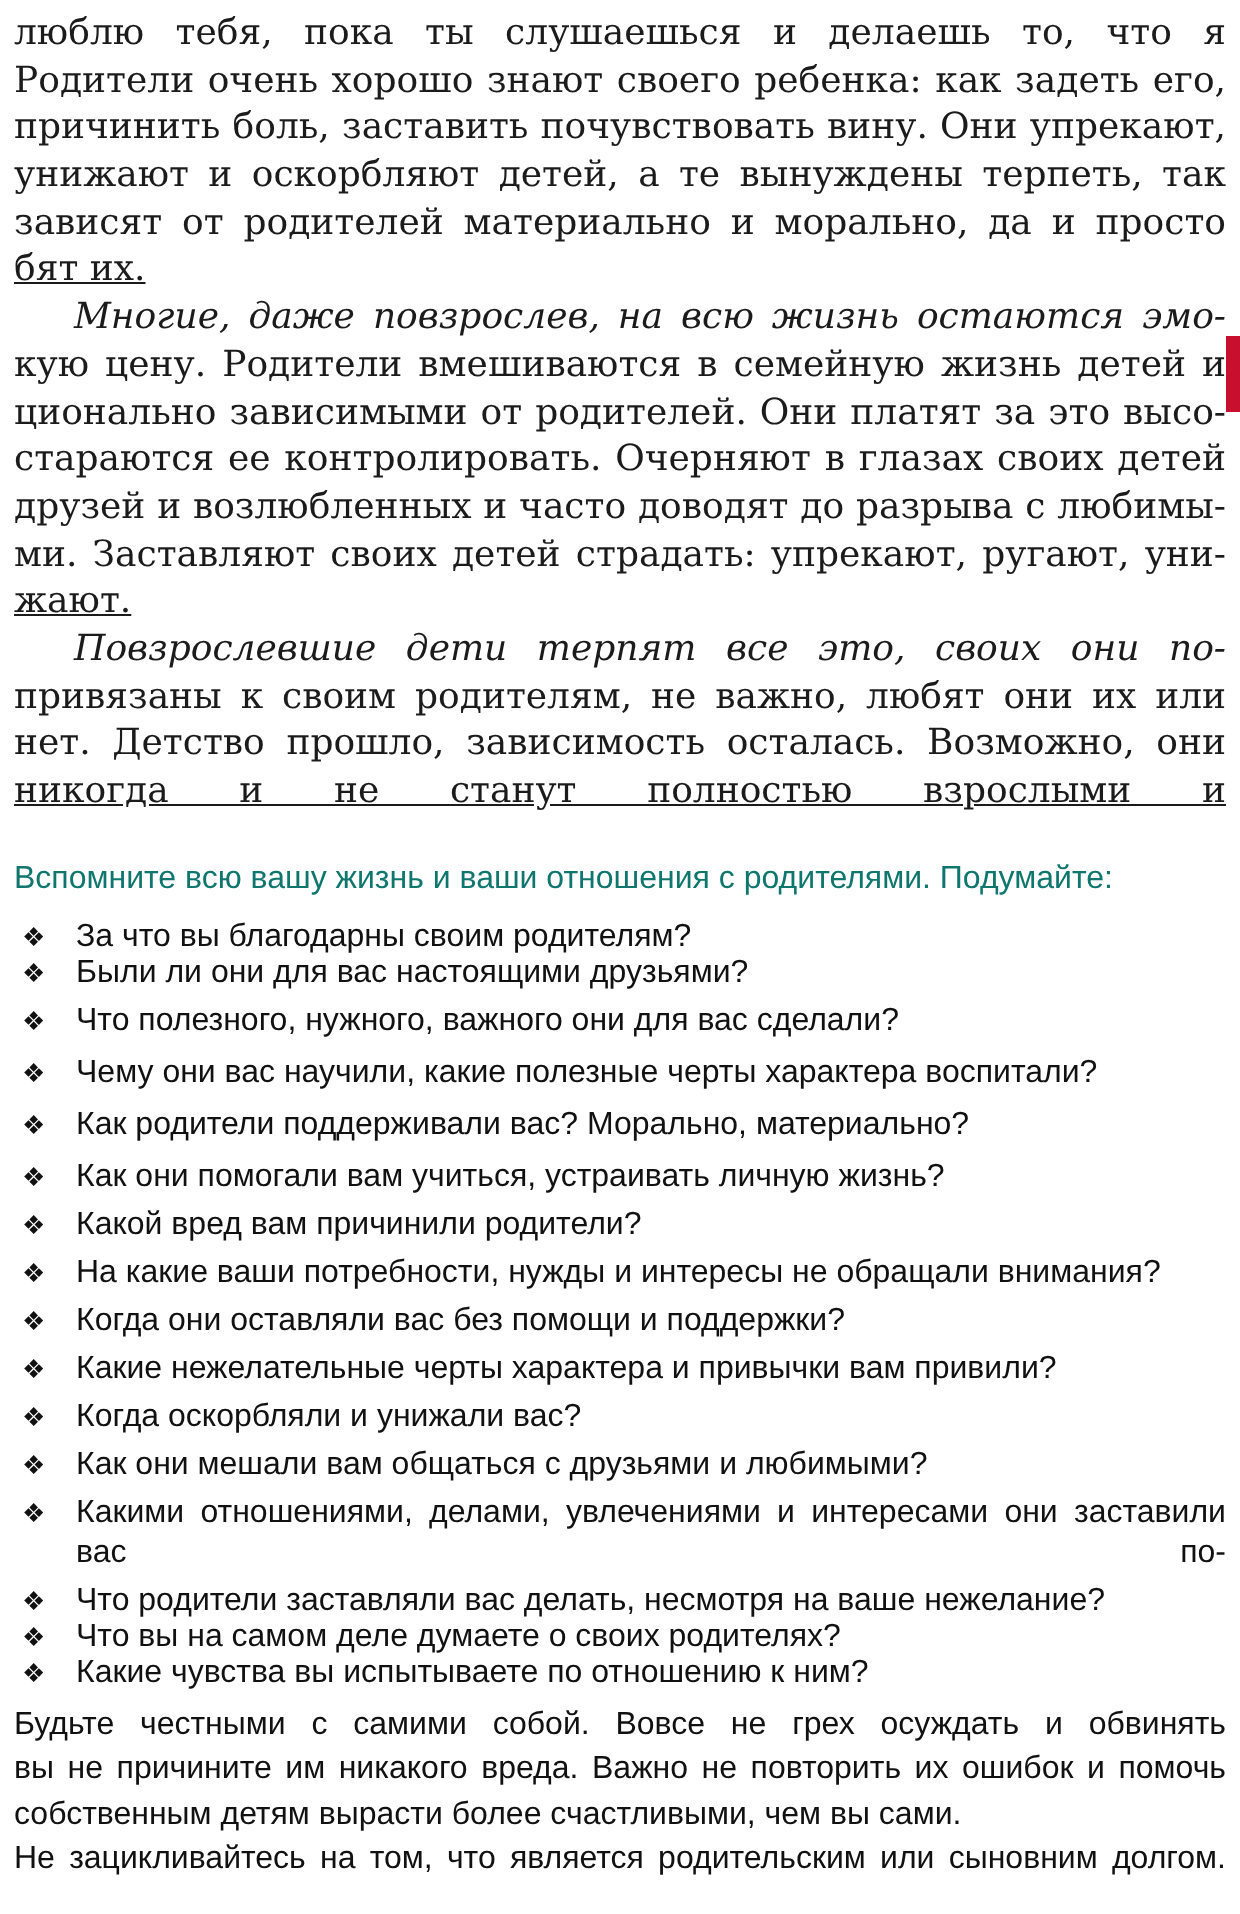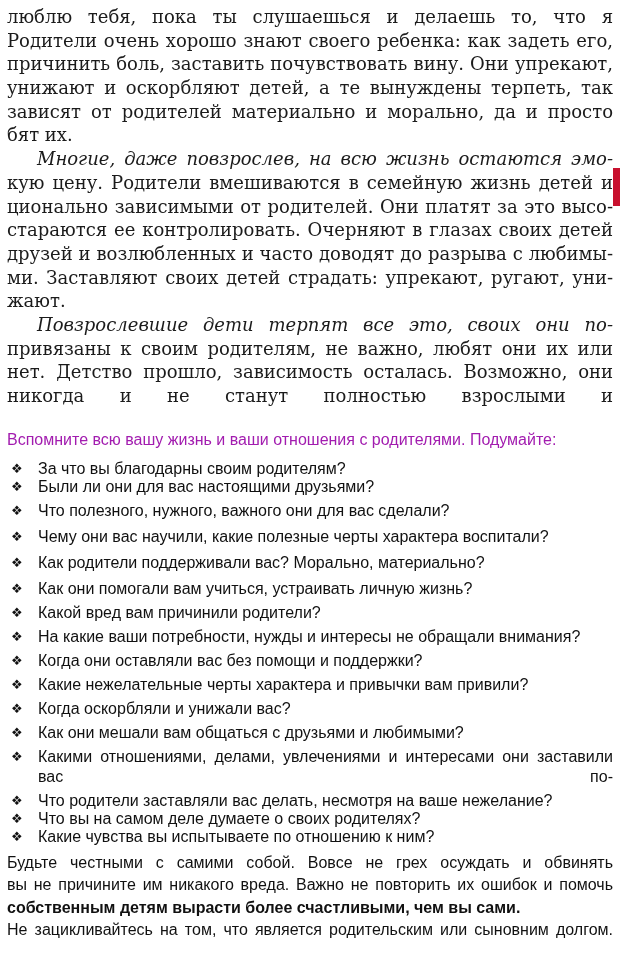--- a/index.html
+++ b/index.html
@@ -24,29 +24,29 @@
     line-height: 23.7px;
     color: #1b1b1b;
   }
   .bline {
     text-align: justify;
     text-align-last: justify;
     white-space: normal;
     overflow: hidden;
     height: 23.7px;
   }
-  .bline.lastline { text-align-last: left; }
+  .bline.lastline { text-align-last: left; text-decoration: underline; }
   .bline.indent { text-indent: 30px; font-style: italic; }
 
   
   .exercise-intro {
     margin-top: 22px;
     font-size: 16px;
     line-height: 20px;
-    color: #a21caf;
+    color: #0f766e;
   }
   .question-list {
     list-style: none;
     margin: 9px 0 0 0;
     padding: 0;
     font-size: 16px;
     color: #111;
   }
   .q { display: flex; margin-top: 4px; line-height: 20px; }
   .q.tight { margin-top: -2px; }
@@ -68,21 +68,21 @@
     font-size: 16px;
     line-height: 22.5px;
     color: #111;
   }
   .cline {
     text-align: justify;
     text-align-last: justify;
     height: 22.5px;
     overflow: hidden;
   }
-  .cline.lastline { text-align-last: left; font-weight: bold; }
+  .cline.lastline { text-align-last: left; }
 
   
   .bookmark {
     position: absolute;
     top: 168px;
     right: 0;
     width: 7px;
     height: 38px;
   }
 </style>

